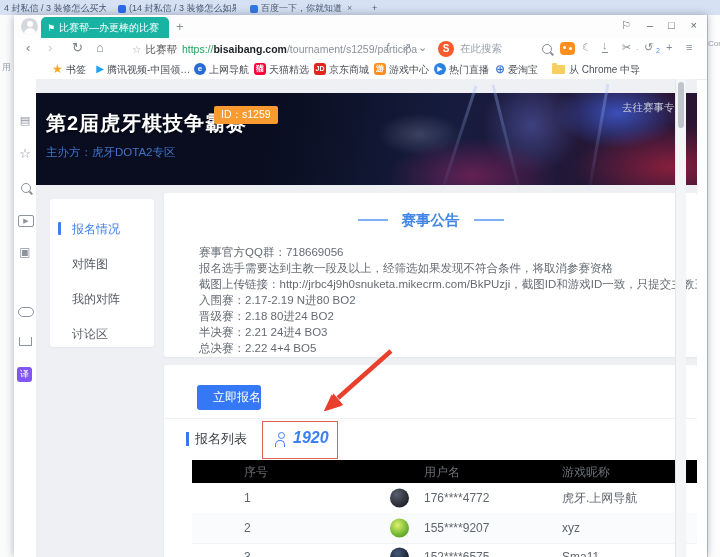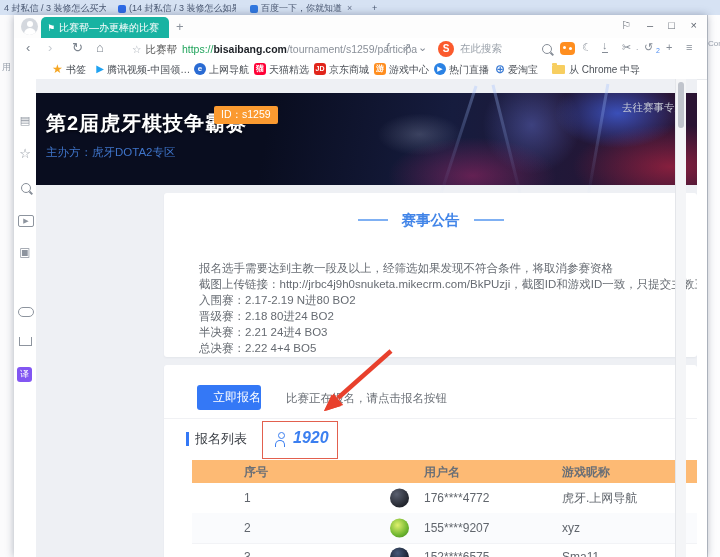--- a/index.html
+++ b/index.html
@@ -93,21 +93,21 @@
               font-size:12px;text-align:right;line-height:25px;border-radius:3px;cursor:pointer;}
   .signup-status{position:absolute;left:122px;top:26px;font-size:11.5px;color:#6a6f76;}
   .sec-div{position:absolute;left:0;top:53px;width:100%;height:1px;background:#f0f1f4;}
   .list-bar{position:absolute;left:22px;top:67px;width:3px;height:14px;background:#3478f6;}
   .list-label{position:absolute;left:31px;top:65px;font-size:13px;color:#3c4047;}
   .cnt-box{position:absolute;left:98px;top:56px;width:74px;height:36px;border:1px solid #e2604e;}
   .person-b{position:absolute;left:12px;top:10px;width:11px;height:14px;}
   .person-b:before{content:"";position:absolute;left:2.5px;top:0;width:5px;height:5px;border:1.6px solid #3b7ff0;border-radius:50%;}
   .person-b:after{content:"";position:absolute;left:0;top:7.5px;width:8px;height:6px;border:1.6px solid #3b7ff0;border-bottom:none;border-radius:6px 6px 0 0;}
   .cnt-num{position:absolute;left:30px;top:7px;font-size:16px;font-weight:bold;font-style:italic;color:#3b7ff0;}
-  .thead{position:absolute;left:28px;top:95px;width:512px;height:23px;background:#fdba74;font-weight:bold;}
+  .thead{position:absolute;left:28px;top:95px;width:512px;height:23px;background:#000000;}
   .trow{position:absolute;left:28px;width:512px;height:30px;border-bottom:1px solid #f2f3f6;}
   .c-no{position:absolute;left:52px;top:50%;transform:translateY(-50%);color:#61666d;}
   .c-user{position:absolute;left:232px;top:50%;transform:translateY(-50%);color:#61666d;}
   .c-nick{position:absolute;left:370px;top:50%;transform:translateY(-50%);color:#61666d;}
   .th{font-size:12px;color:#6a6f76;}
   .td{font-size:12px;}
   .tava{position:absolute;left:198px;top:50%;transform:translateY(-50%);width:19px;height:19px;border-radius:50%;}
   .ava1{background:radial-gradient(circle at 35% 30%,#5a6070,#23262e 70%);}
   .ava2{background:radial-gradient(circle at 40% 35%,#e8f07a,#86c втор);background:radial-gradient(circle at 40% 35%,#dff06e,#6fb62f 60%,#3c7d1d);}
   .ava3{background:radial-gradient(circle at 40% 30%,#46597a,#141b29 70%);}
@@ -217,34 +217,41 @@
     <div class="banner">
       <div class="beam" style="left:420px;"></div>
       <div class="beam" style="left:470px;transform:rotate(-14deg);"></div>
       <div class="beam" style="left:560px;transform:rotate(10deg);"></div>
       <div class="bn-title">第2届虎牙棋技争霸赛</div>
       <div class="bn-badge">ID：s1259</div>
       <div class="bn-org">主办方：虎牙DOTA2专区</div>
       <div class="bn-topic">去往赛事专题</div>
     </div>
 
+    <div class="card" style="left:14px;top:120px;width:104px;height:148px;">
+      <div class="nav-bar" style="top:23px;"></div>
+      <div class="nav-item on" style="top:22px;">报名情况</div>
+      <div class="nav-item" style="top:57px;">对阵图</div>
+      <div class="nav-item" style="top:92px;">我的对阵</div>
+      <div class="nav-item" style="top:127px;">讨论区</div>
+    </div>
 
     <div class="card" style="left:128px;top:114px;width:533px;height:164px;">
       <div class="ann-head"><span class="dash"></span><span>赛事公告</span><span class="dash"></span></div>
+      <div class="ann-line" style="top:52px;">赛事官方QQ群：718669056</div>
       <div class="ann-line" style="top:68px;">报名选手需要达到主教一段及以上，经筛选如果发现不符合条件，将取消参赛资格</div>
       <div class="ann-line" style="top:84px;">截图上传链接：http://jrbc4j9h0snuketa.mikecrm.com/BkPUzji，截图ID和游戏ID一致，只提交主教三的截图就可以了。</div>
       <div class="ann-line" style="top:100px;">入围赛：2.17-2.19 N进80 BO2</div>
       <div class="ann-line" style="top:116px;">晋级赛：2.18 80进24 BO2</div>
       <div class="ann-line" style="top:132px;">半决赛：2.21 24进4 BO3</div>
       <div class="ann-line" style="top:148px;">总决赛：2.22 4+4 BO5</div>
     </div>
 
     <div class="card" style="left:128px;top:286px;width:533px;height:192px;border-radius:3px 3px 0 0;">
       <div class="btn-signup">立即报名</div>
-      <div class="signup-status">比赛正在报名，请点击报名按钮</div>
       <div class="sec-div"></div>
       <div class="list-bar"></div>
       <div class="list-label">报名列表</div>
       <div class="cnt-box">
         <span class="person-b"></span>
         <span class="cnt-num">1920</span>
       </div>
 
       <div class="thead">
         <span class="c-no th">序号</span>

